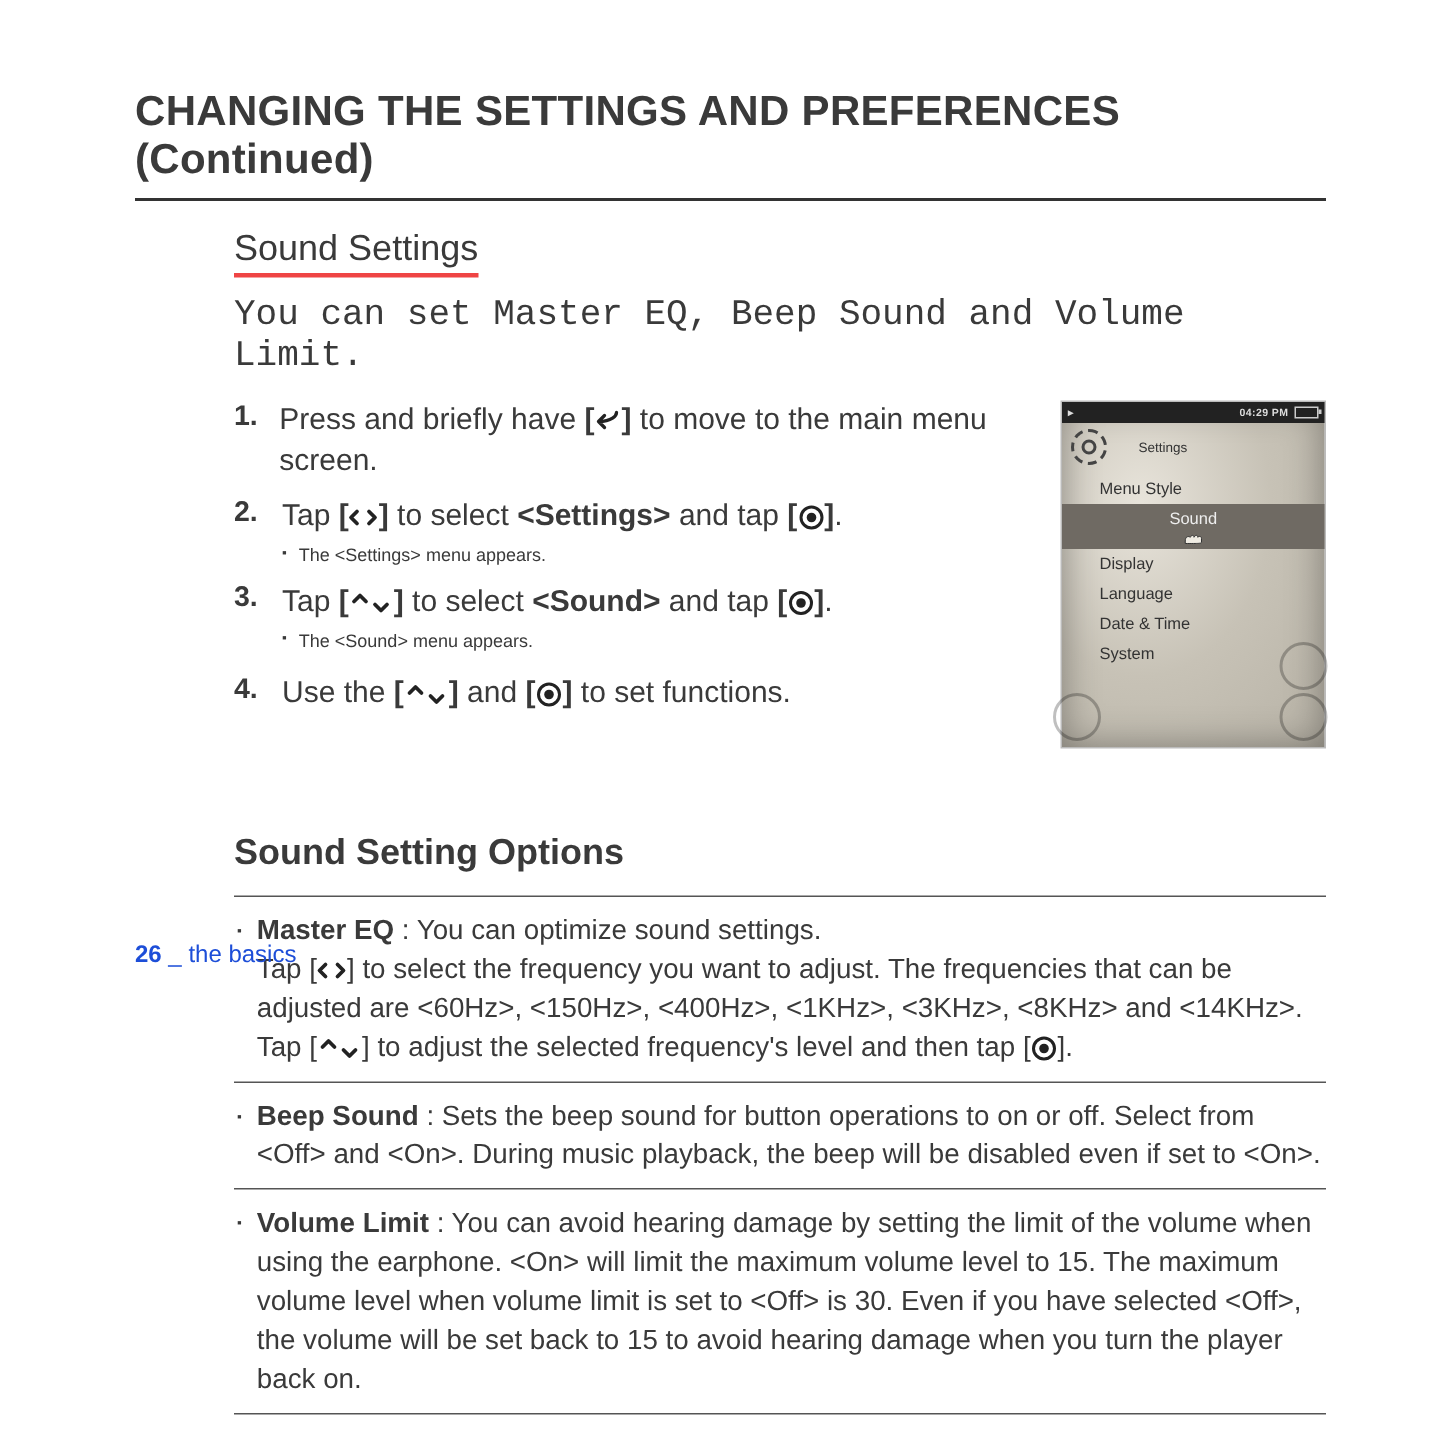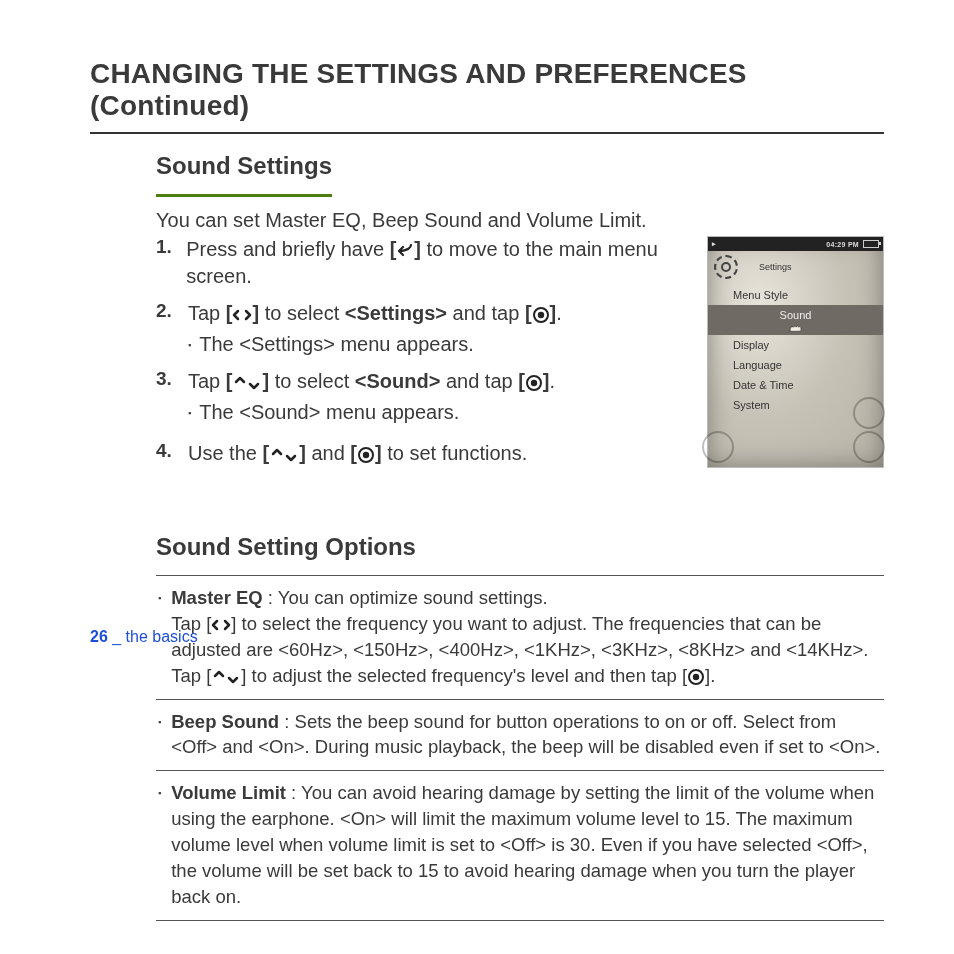--- a/index.html
+++ b/index.html
@@ -24,47 +24,48 @@
     letter-spacing: 0.2px;
     border-bottom: 2px solid #333;
     padding-bottom: 10px;
     margin-bottom: 18px;
   }
   .content-indent {
     margin-left: 66px;
   }
   .section-title {
     font-size: 24px;
-    font-weight: bold;
-    border-bottom: 3px solid #4d7c0f;
+    font-weight: normal;
+    border-bottom: 3px solid #ef4444;
     display: inline-block;
-    padding-bottom: 14px;
+    padding-bottom: 2px;
     margin-bottom: 12px;
   }
   .intro-line {
-    font-size: 20px;
-    margin-bottom: 4px;
+    font-size: 24px;
+    margin-bottom: 16px;
+    font-family: Liberation Mono, monospace;
   }
   .step-row {
     display: flex;
     gap: 10px;
     margin-bottom: 10px;
     align-items: flex-start;
   }
   .step-num {
     font-weight: bold;
     font-size: 19px;
     width: 22px;
   }
   .step-body {
     font-size: 20px;
     line-height: 1.35;
   }
   .step-sub {
-    font-size: 20px;
+    font-size: 12px;
     margin-top: 4px;
     padding-left: 0;
   }
   .step-sub::before {
     content: "▪";
     font-size: 9px;
     vertical-align: 3px;
     margin-right: 8px;
   }
   .b { font-weight: bold; }

